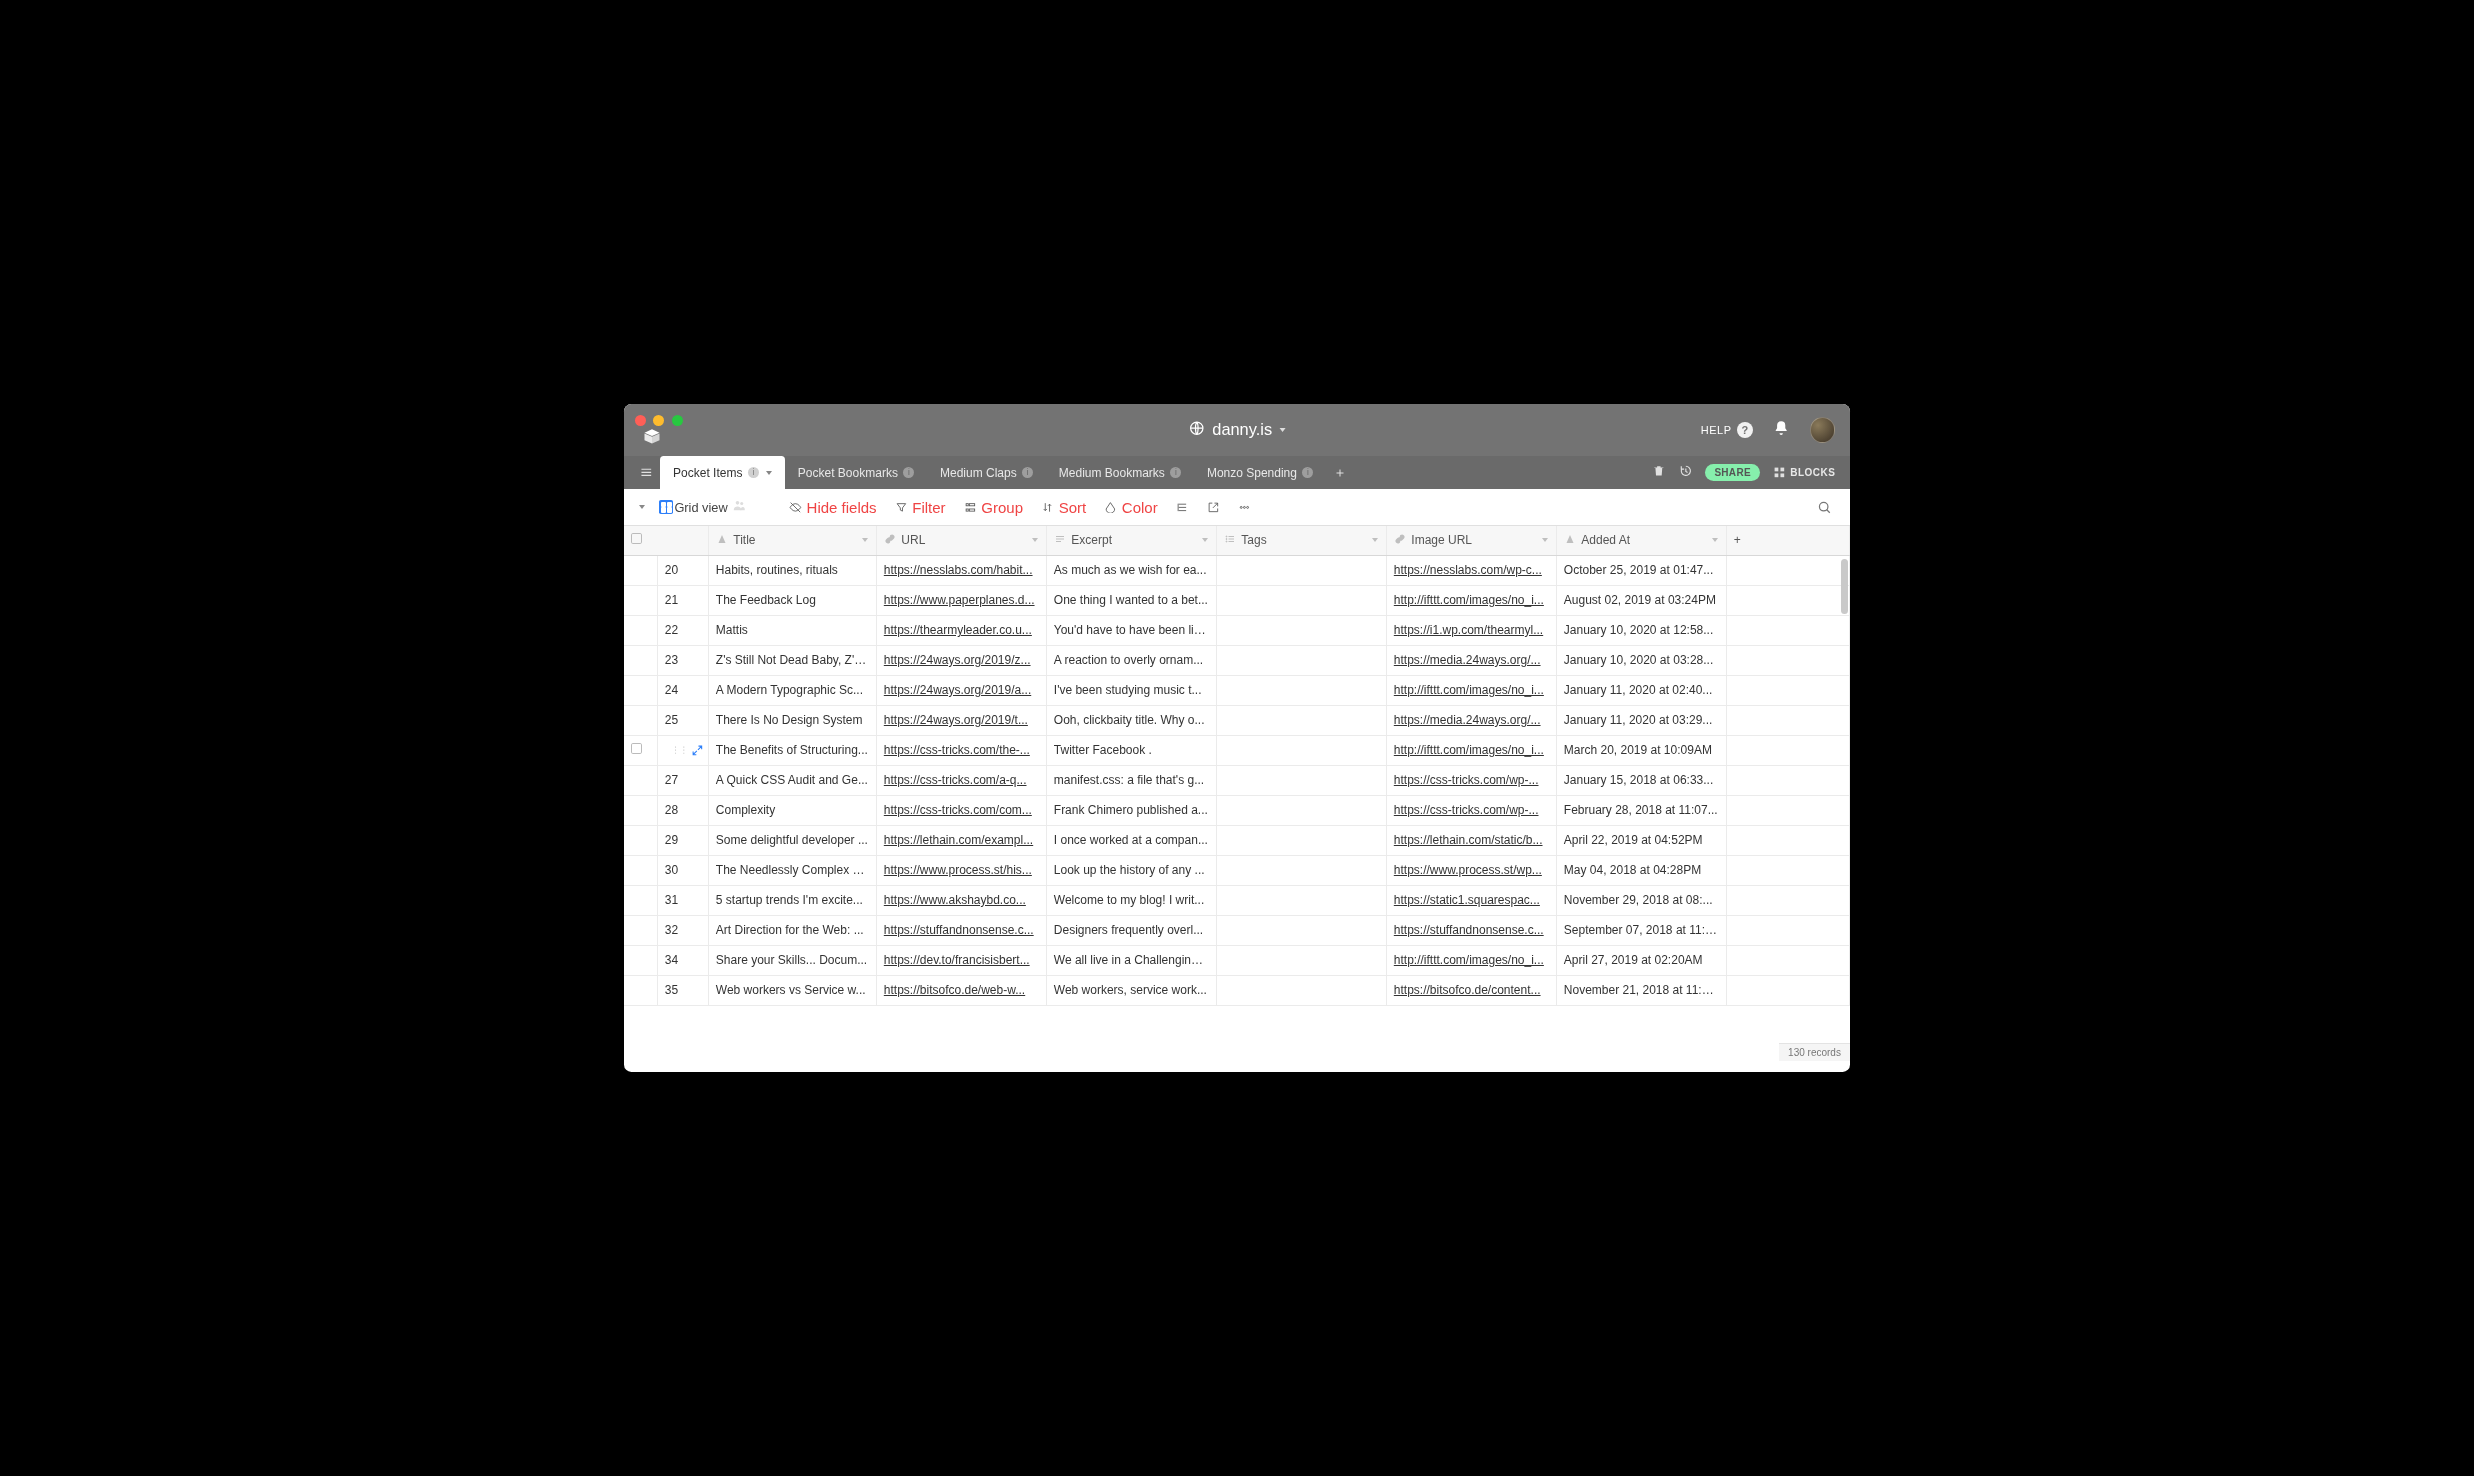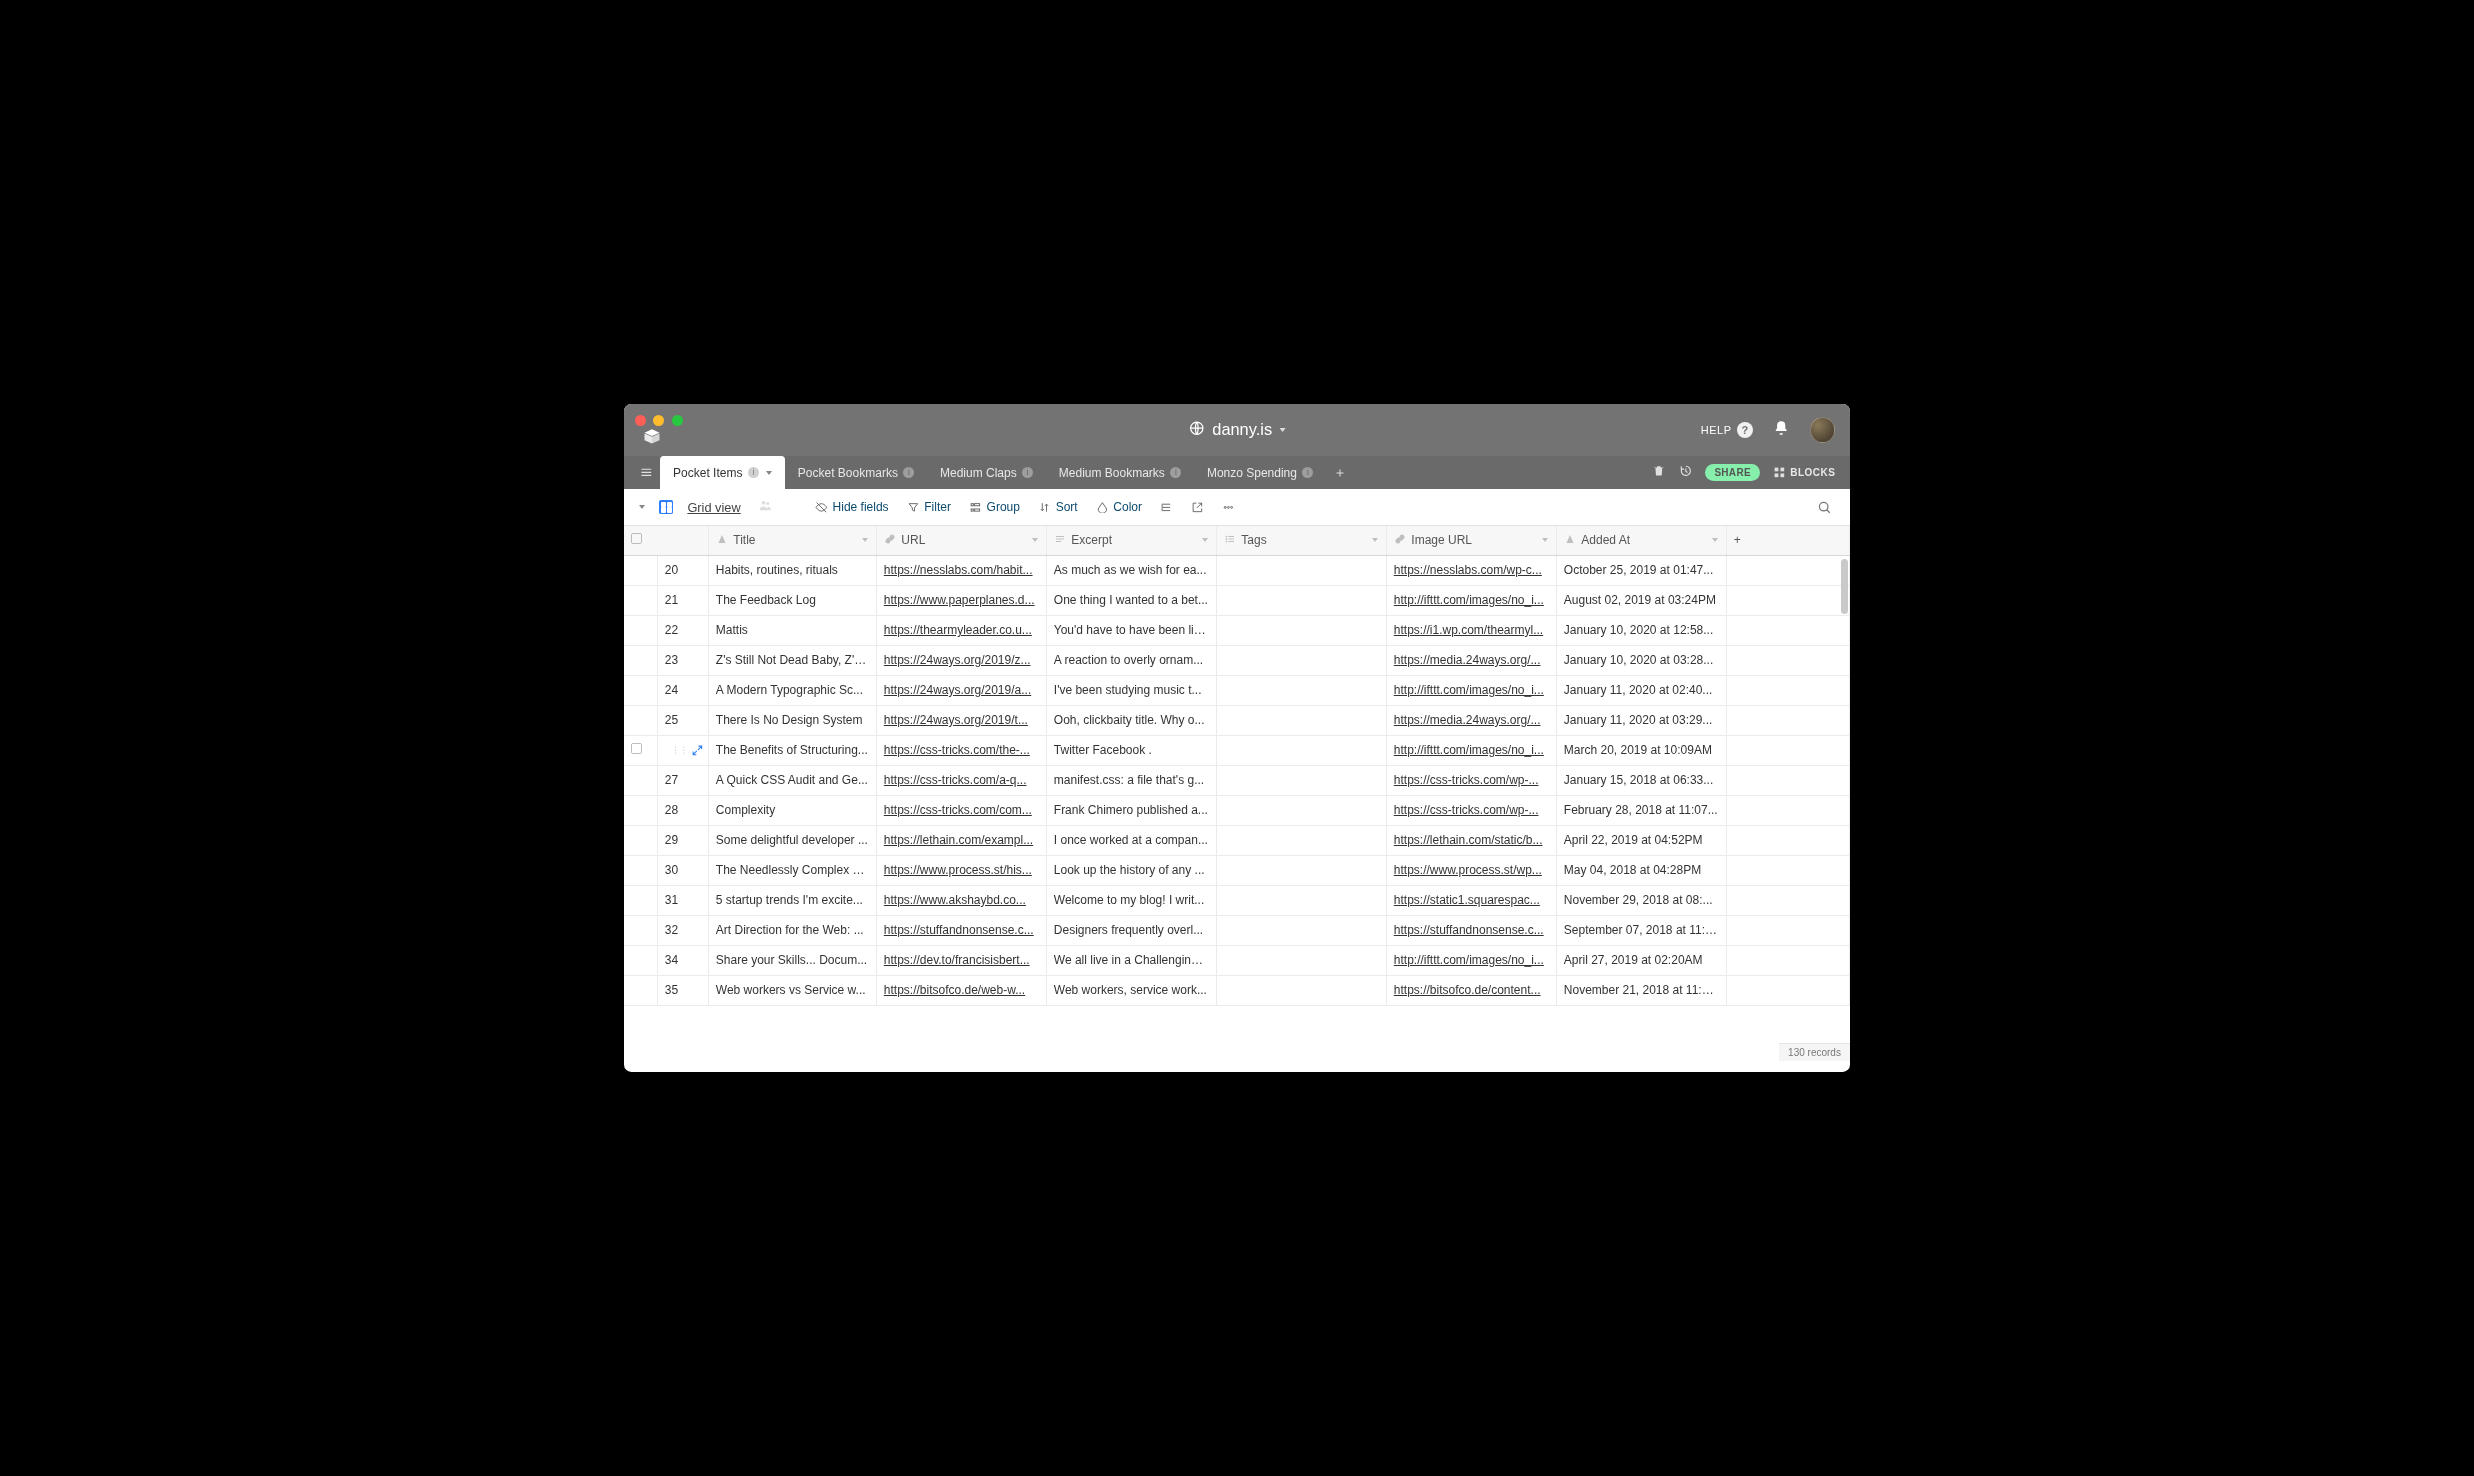--- a/index.html
+++ b/index.html
@@ -99,26 +99,26 @@
   height: 37px;
   background:#fff;
   border-bottom:0.9px solid #e0e0e0;
   display:flex;
   align-items:center;
   padding: 0 11px;
   gap: 3.7px;
   color:#444;
 }
 .view-caret { width:14.6px;display:flex;align-items:center;justify-content:center;}
-.view-name { display:flex; align-items:center; gap:14px; font-weight:500; font-size:12.8px; padding: 3.7px 5.5px; text-decoration: underline;}
+.view-name { display:flex; align-items:center; gap:1px; font-weight:500; font-size:12.8px; padding: 3.7px 5.5px;}
 .grid-icon { width:14.6px;height:14.6px; background:#2d7ff9; border-radius:1.8px; display:grid;grid-template-columns:1fr 1fr;grid-template-rows:1fr 1fr;gap:0.9px;padding:1.8px;}
 .grid-icon span{background:#fff;border-radius:0.9px;}
 .collab-icon { margin-left:3.7px; opacity:0.4;}
 .vb-spacer { width: 22px; }
-.vb-btn { display:flex;align-items:center;gap:4.6px; padding:3.7px 7.3px; font-size:12px; cursor:pointer; color:#0c4a6e;}
+.vb-btn { display:flex;align-items:center;gap:4.6px; padding:3.7px 7.3px; font-size:15px; cursor:pointer; color:#ef4444;}
 .vb-btn svg{width:12.8px;height:12.8px;stroke:#555;fill:none;stroke-width:1.6;}
 .vb-right { margin-left:auto; display:flex; align-items:center;}
 .search-icon svg{width:14.6px;height:14.6px;stroke:#777;fill:none;stroke-width:2;}
 .grid-wrap { flex:1; overflow:hidden; display:flex; flex-direction:column; position:relative;align-items:flex-end;}
 .grid-scroll { flex:1; overflow:auto;}
 table.grid { border-collapse:collapse; width:100%; table-layout:fixed;}
 .grid th, .grid td {
   border-right:0.9px solid #ebebeb;
   border-bottom:0.9px solid #ebebeb;
   padding: 0 7.3px;

